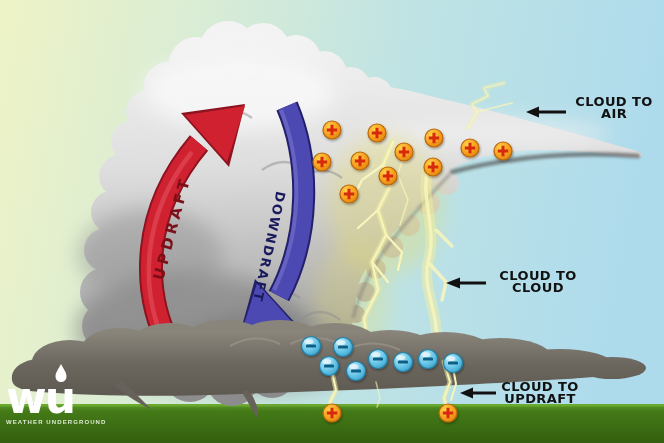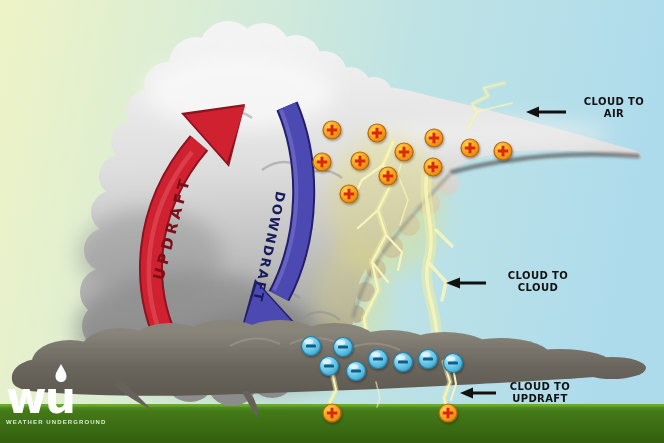--- a/index.html
+++ b/index.html
@@ -13,21 +13,21 @@
   .updraft-head{fill:var(--c-updraft-arrow,#cf2130);}
   .downdraft-shaft{stroke:var(--c-downdraft-arrow,#4d49b2);}
   .downdraft-head{fill:var(--c-downdraft-arrow,#4d49b2);}
   .bolt-glow{fill:none;stroke:var(--c-lightning,#f2ee9e);stroke-linejoin:round;stroke-linecap:round;}
   .bolt-core{fill:none;stroke:#f8f5bc;stroke-linejoin:round;stroke-linecap:round;}
   .sign-pos{fill:var(--c-positive-sign,#d7290f);}
   .sign-neg{fill:var(--c-negative-sign,#0d5f86);}
   
   .annot{
     position:absolute;text-align:center;color:var(--c-annotation-text,#111);
-    font-weight:800;font-size:10px;line-height:11.5px;letter-spacing:.4px;
+    font-weight:800;font-size:13px;line-height:11.5px;letter-spacing:.4px;
     font-family:"DejaVu Sans","Liberation Sans",sans-serif;
   }
   .flow-label{
     position:absolute;white-space:nowrap;font-weight:800;
     font-family:"DejaVu Sans","Liberation Sans",sans-serif;
   }
   #updraft-label{
     left:172px;top:228px;font-size:15px;letter-spacing:4px;
     color:var(--c-updraft-text,#7d0d16);
     transform:translate(-50%,-50%) rotate(-75deg);

